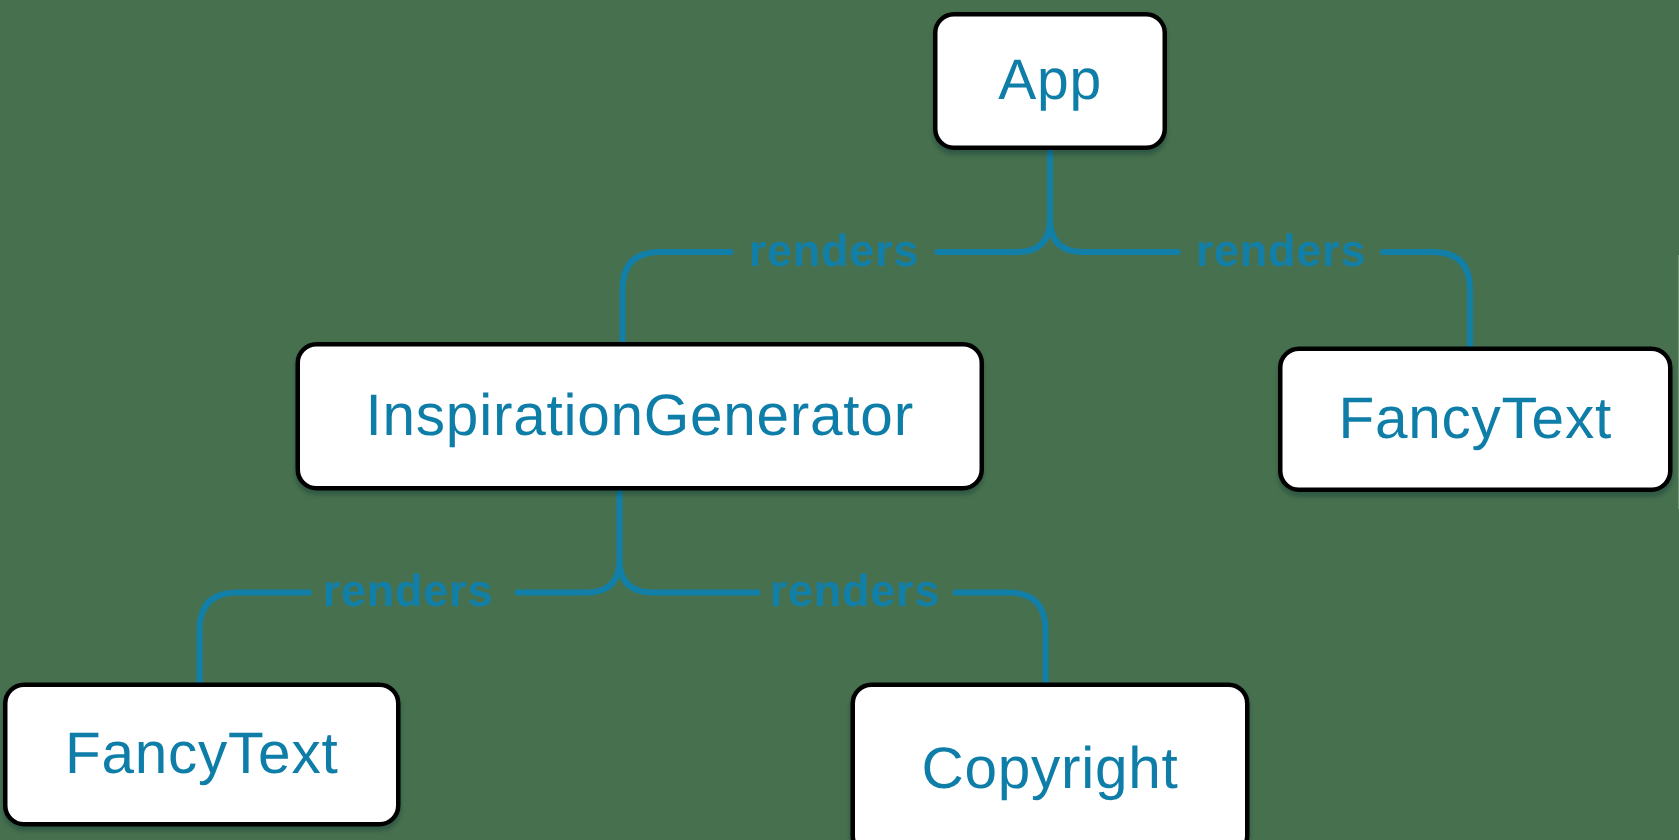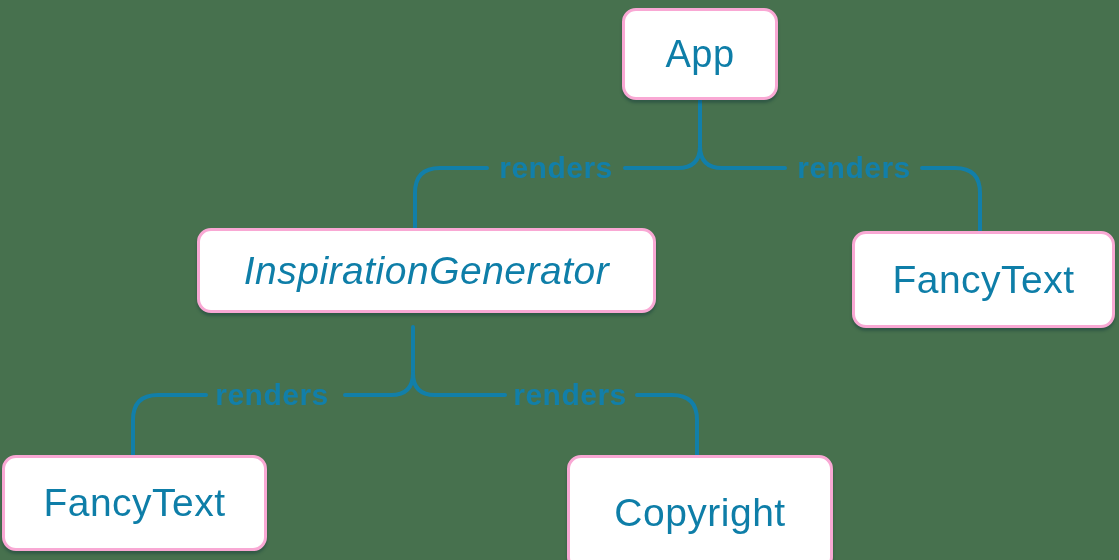--- a/index.html
+++ b/index.html
@@ -25,33 +25,33 @@
     fill: none;
     stroke: #127FA9;
     stroke-width: 4;
     stroke-linecap: round;
     stroke-linejoin: round;
   }
   .node {
     position: absolute;
     box-sizing: border-box;
     background: #FFFFFF;
-    border: 3px solid #f9a8d4;
+    border: 3px solid #000000;
     border-radius: 14px;
     display: flex;
     align-items: center;
     justify-content: center;
     color: #0E7EA8;
     font-size: 39px;
     font-weight: 500;
     letter-spacing: 0.5px;
     box-shadow: 0 3px 3px rgba(10, 45, 55, 0.35);
   }
   .node-app            { left: 622px; top: 8px;   width: 156px; height: 92px; font-size: 38px; }
-  .node-inspiration    { left: 197px; top: 228px; width: 459px; height: 85px; font-style: italic; }
+  .node-inspiration    { left: 197px; top: 228px; width: 459px; height: 99px; }
   .node-fancytext-top  { left: 852px; top: 231px; width: 263px; height: 97px; }
   .node-fancytext-bot  { left: 2px;   top: 455px; width: 265px; height: 96px; }
   .node-copyright      { left: 567px; top: 455px; width: 266px; height: 116px; }
   .edge-label {
     position: absolute;
     transform: translate(-50%, -50%);
     color: #127FA9;
     font-size: 30px;
     font-weight: 600;
     letter-spacing: 0.5px;

